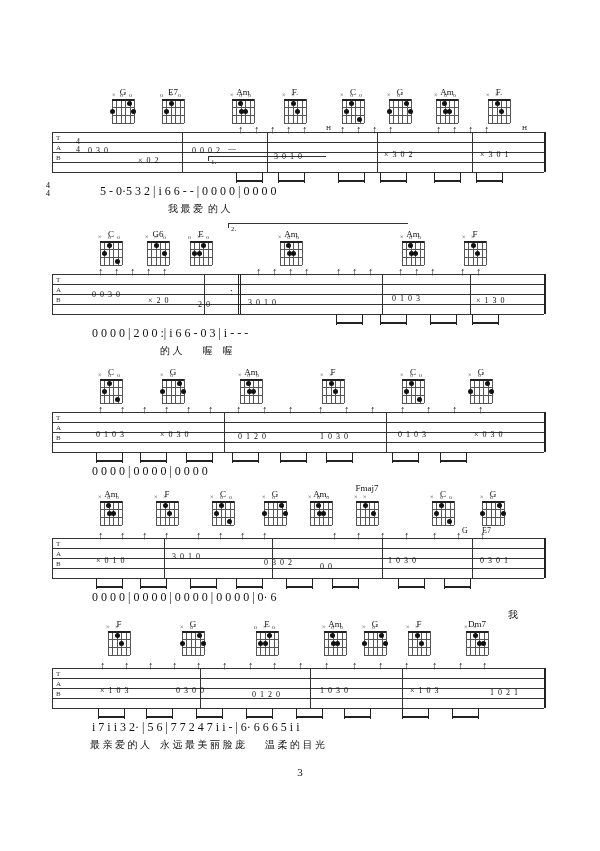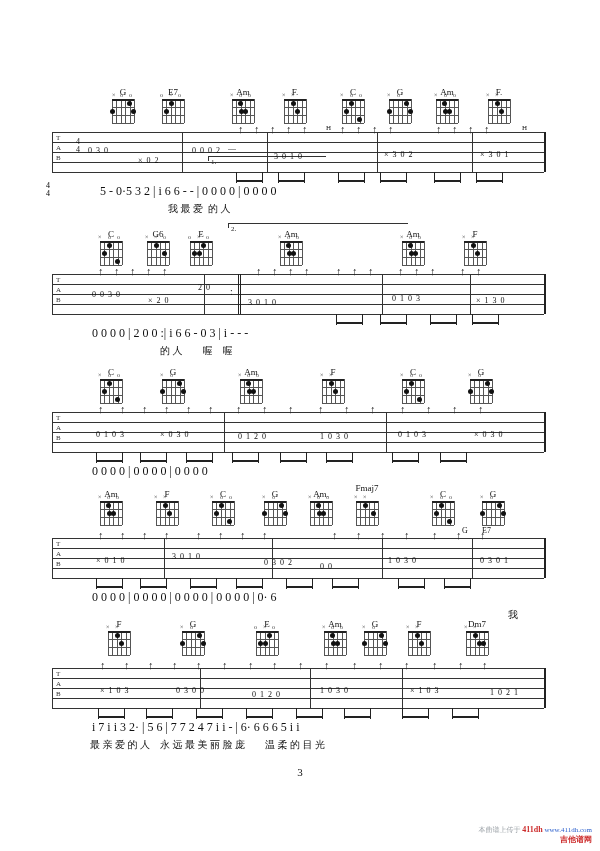--- a/index.html
+++ b/index.html
@@ -460,21 +460,21 @@
         <div class="ln"></div>
       <div class="bar" style="left:0"></div>
       <div class="bar" style="left:152px"></div>
       <div class="bar" style="left:330px"></div>
       <div class="bar" style="left:418px"></div>
       <div class="endbar" style="left:492px"></div>
       <div class="repeat" style="left:186px;top:0;"></div>
       <div class="dots" style="left:178px;top:14px;">:</div>
       <div class="gl num" style="left:40px;top:16px;">0&nbsp; 0&nbsp; 3 &nbsp;0</div>
       <div class="gl num" style="left:96px;top:22px;">×&nbsp; 2&nbsp; 0</div>
-      <div class="gl num" style="left:146px;top:9px;">2&nbsp; 0</div>
+      <div class="gl num" style="left:146px;top:26px;">2&nbsp; 0</div>
       <div class="gl num" style="left:196px;top:24px;">3&nbsp; 0&nbsp; 1&nbsp; 0</div>
       <div class="gl num" style="left:340px;top:20px;">0&nbsp; 1&nbsp; 0&nbsp; 3</div>
       <div class="gl num" style="left:424px;top:22px;">×&nbsp; 1&nbsp; 3&nbsp; 0</div>
     </div>
     <div class="tabmark" style="top:54px;">
       <div>T</div>
         <div>A</div>
         <div>B</div>
     </div>
 
@@ -1194,20 +1194,14 @@
           <i style="left:380px"></i>
       </div>
     </div>
 
     <div class="melody" style="left:92px;top:108px;">i 7 i i 3 2· | 5 6 | 7 7 2 4 7 i i - | 6· 6 6 6 5 i i</div>
     <div class="lyric" style="left:90px;top:126px;">最 亲 爱 的 人    永 远 最 美 丽 脸 庞        温 柔 的 目 光</div>
   </div>
 
   <div class="pagenum" style="top:766px;">3</div>
 
-  <div class="wm">
-    <div><span>本曲谱上传于</span>
-      <span class="red">411dh</span>
-      <span class="blue">www.411dh.com</span></div>
-    <div><span class="red">吉他谱网</span></div>
-  </div>
 
 </div>
 
 </body></html>

